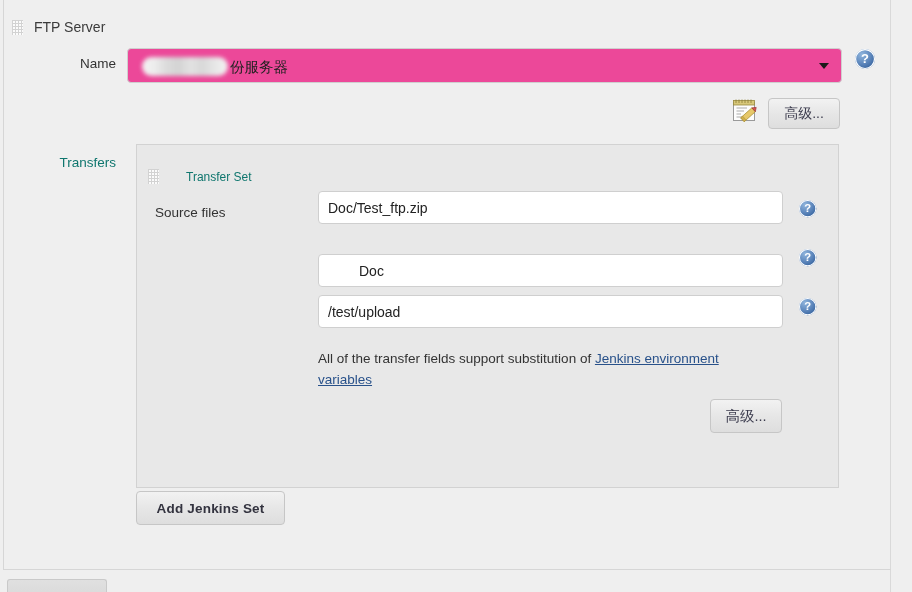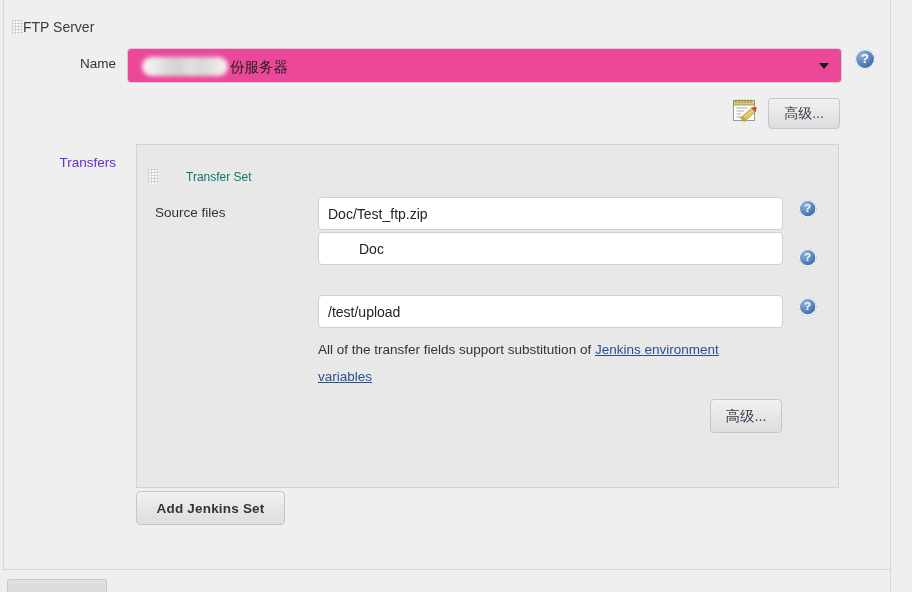--- a/index.html
+++ b/index.html
@@ -55,20 +55,21 @@
     display: inline-block;
     vertical-align: middle;
   }
 
   
   .ftp-header {
     position: absolute;
     left: 12px; top: 19px;
     display: flex;
     align-items: center;
+    gap: 11px;
   }
   .ftp-header .title {
     font-size: 14px;
     color: #3b3b3b;
   }
 
   
   .name-label {
     position: absolute;
     left: 0; top: 56px;
@@ -199,21 +200,21 @@
     box-sizing: border-box;
   }
 
   
   .transfers-label {
     position: absolute;
     left: 0; top: 155px;
     width: 116px;
     text-align: right;
     font-size: 13.5px;
-    color: #6d28d9;
+    color: #0f766e;
   }
   .transfer-panel {
     position: absolute;
     left: 136px; top: 144px;
     width: 703px;
     height: 344px;
     background: #e8e8e8;
     border: 1px solid #d2d2d2;
     box-sizing: border-box;
   }
@@ -254,39 +255,39 @@
     line-height: 31px;
   }
   .field-help {
     position: absolute;
     left: 799px;
     transform: scale(1.02);
     transform-origin: left top;
   }
 
   .row1-label { top: 205px; left: 155px; }
-  .row1-input { top: 197px; }
+  .row1-input { top: 191px; }
   .row1-help  { top: 200px; }
 
   .row2-label { top: 254px; left: 155px; }
-  .row2-input { top: 232px; padding-left: 40px; }
+  .row2-input { top: 254px; padding-left: 40px; }
   .row2-help  { top: 249px; }
 
   .row3-label { top: 303px; left: 155px; }
   .row3-input { top: 295px; }
   .row3-help  { top: 298px; }
 
   
   .hint {
     position: absolute;
-    left: 318px; top: 336px;
+    left: 318px; top: 348px;
     width: 420px;
     font-size: 13.5px;
     color: #333;
-    line-height: 27px;
+    line-height: 21px;
   }
   .hint a {
     color: #28518a;
     text-decoration: underline;
   }
 
   
   .watermark {
     position: absolute;
     left: 540px; top: 558px;

